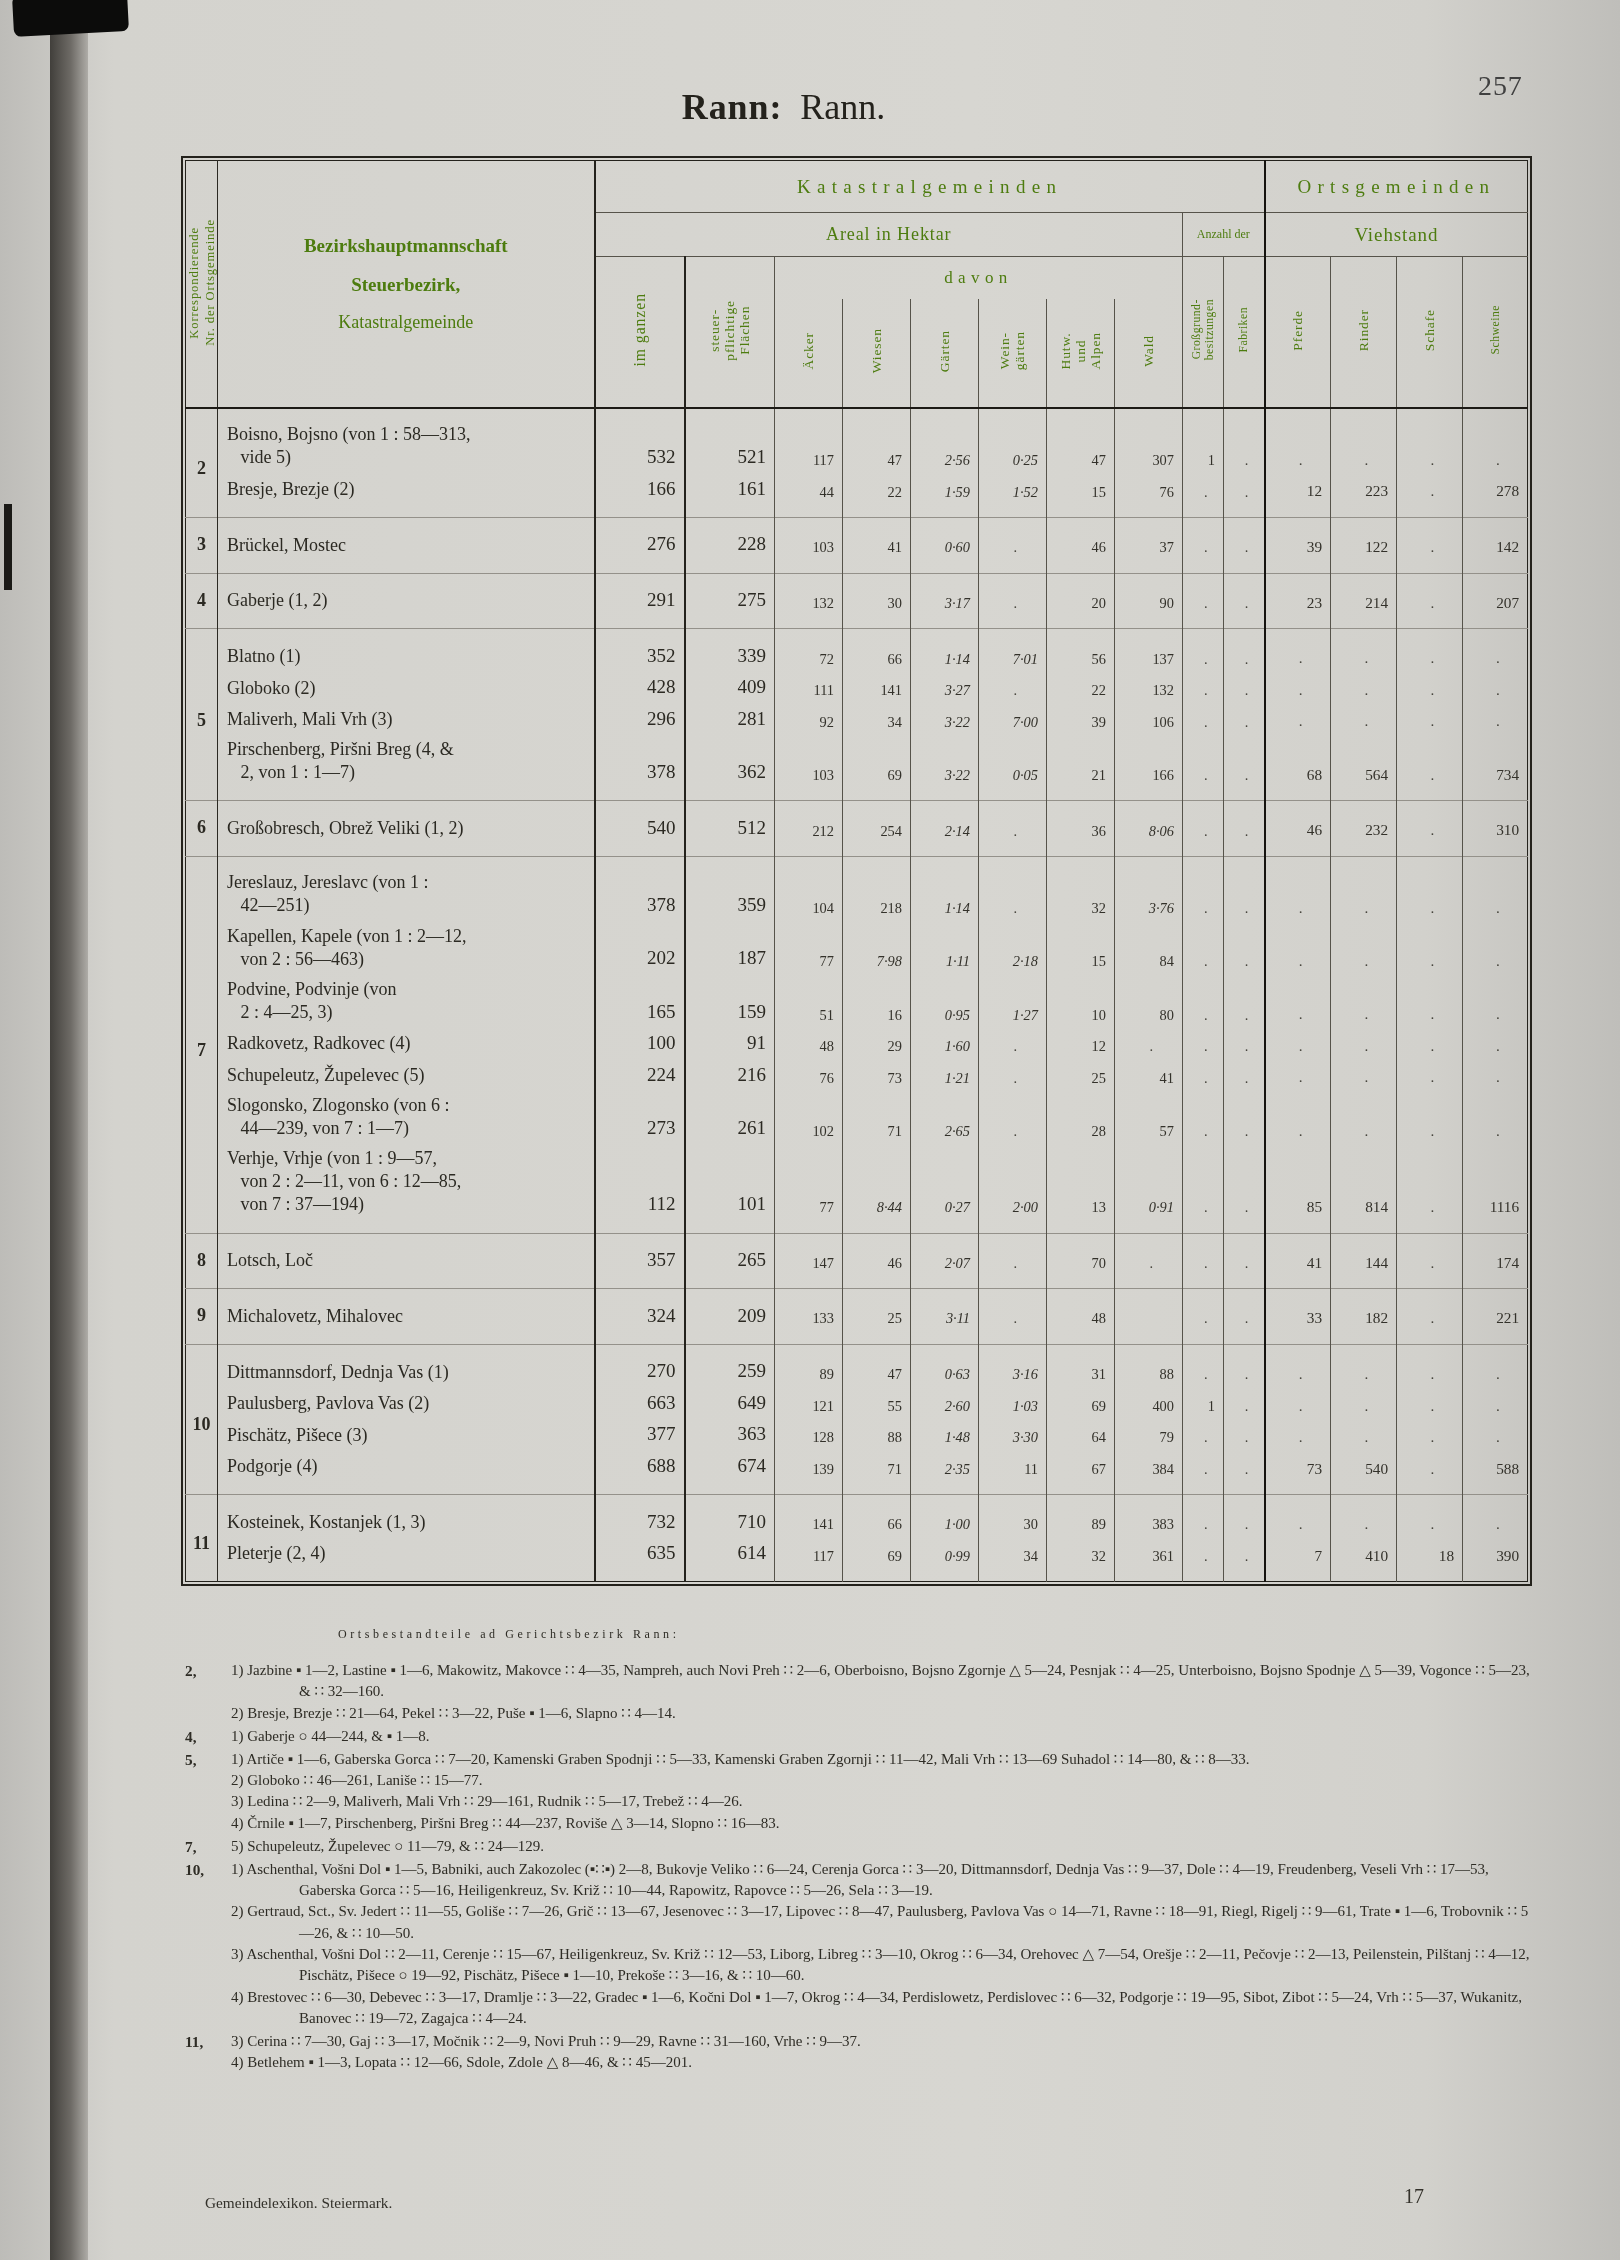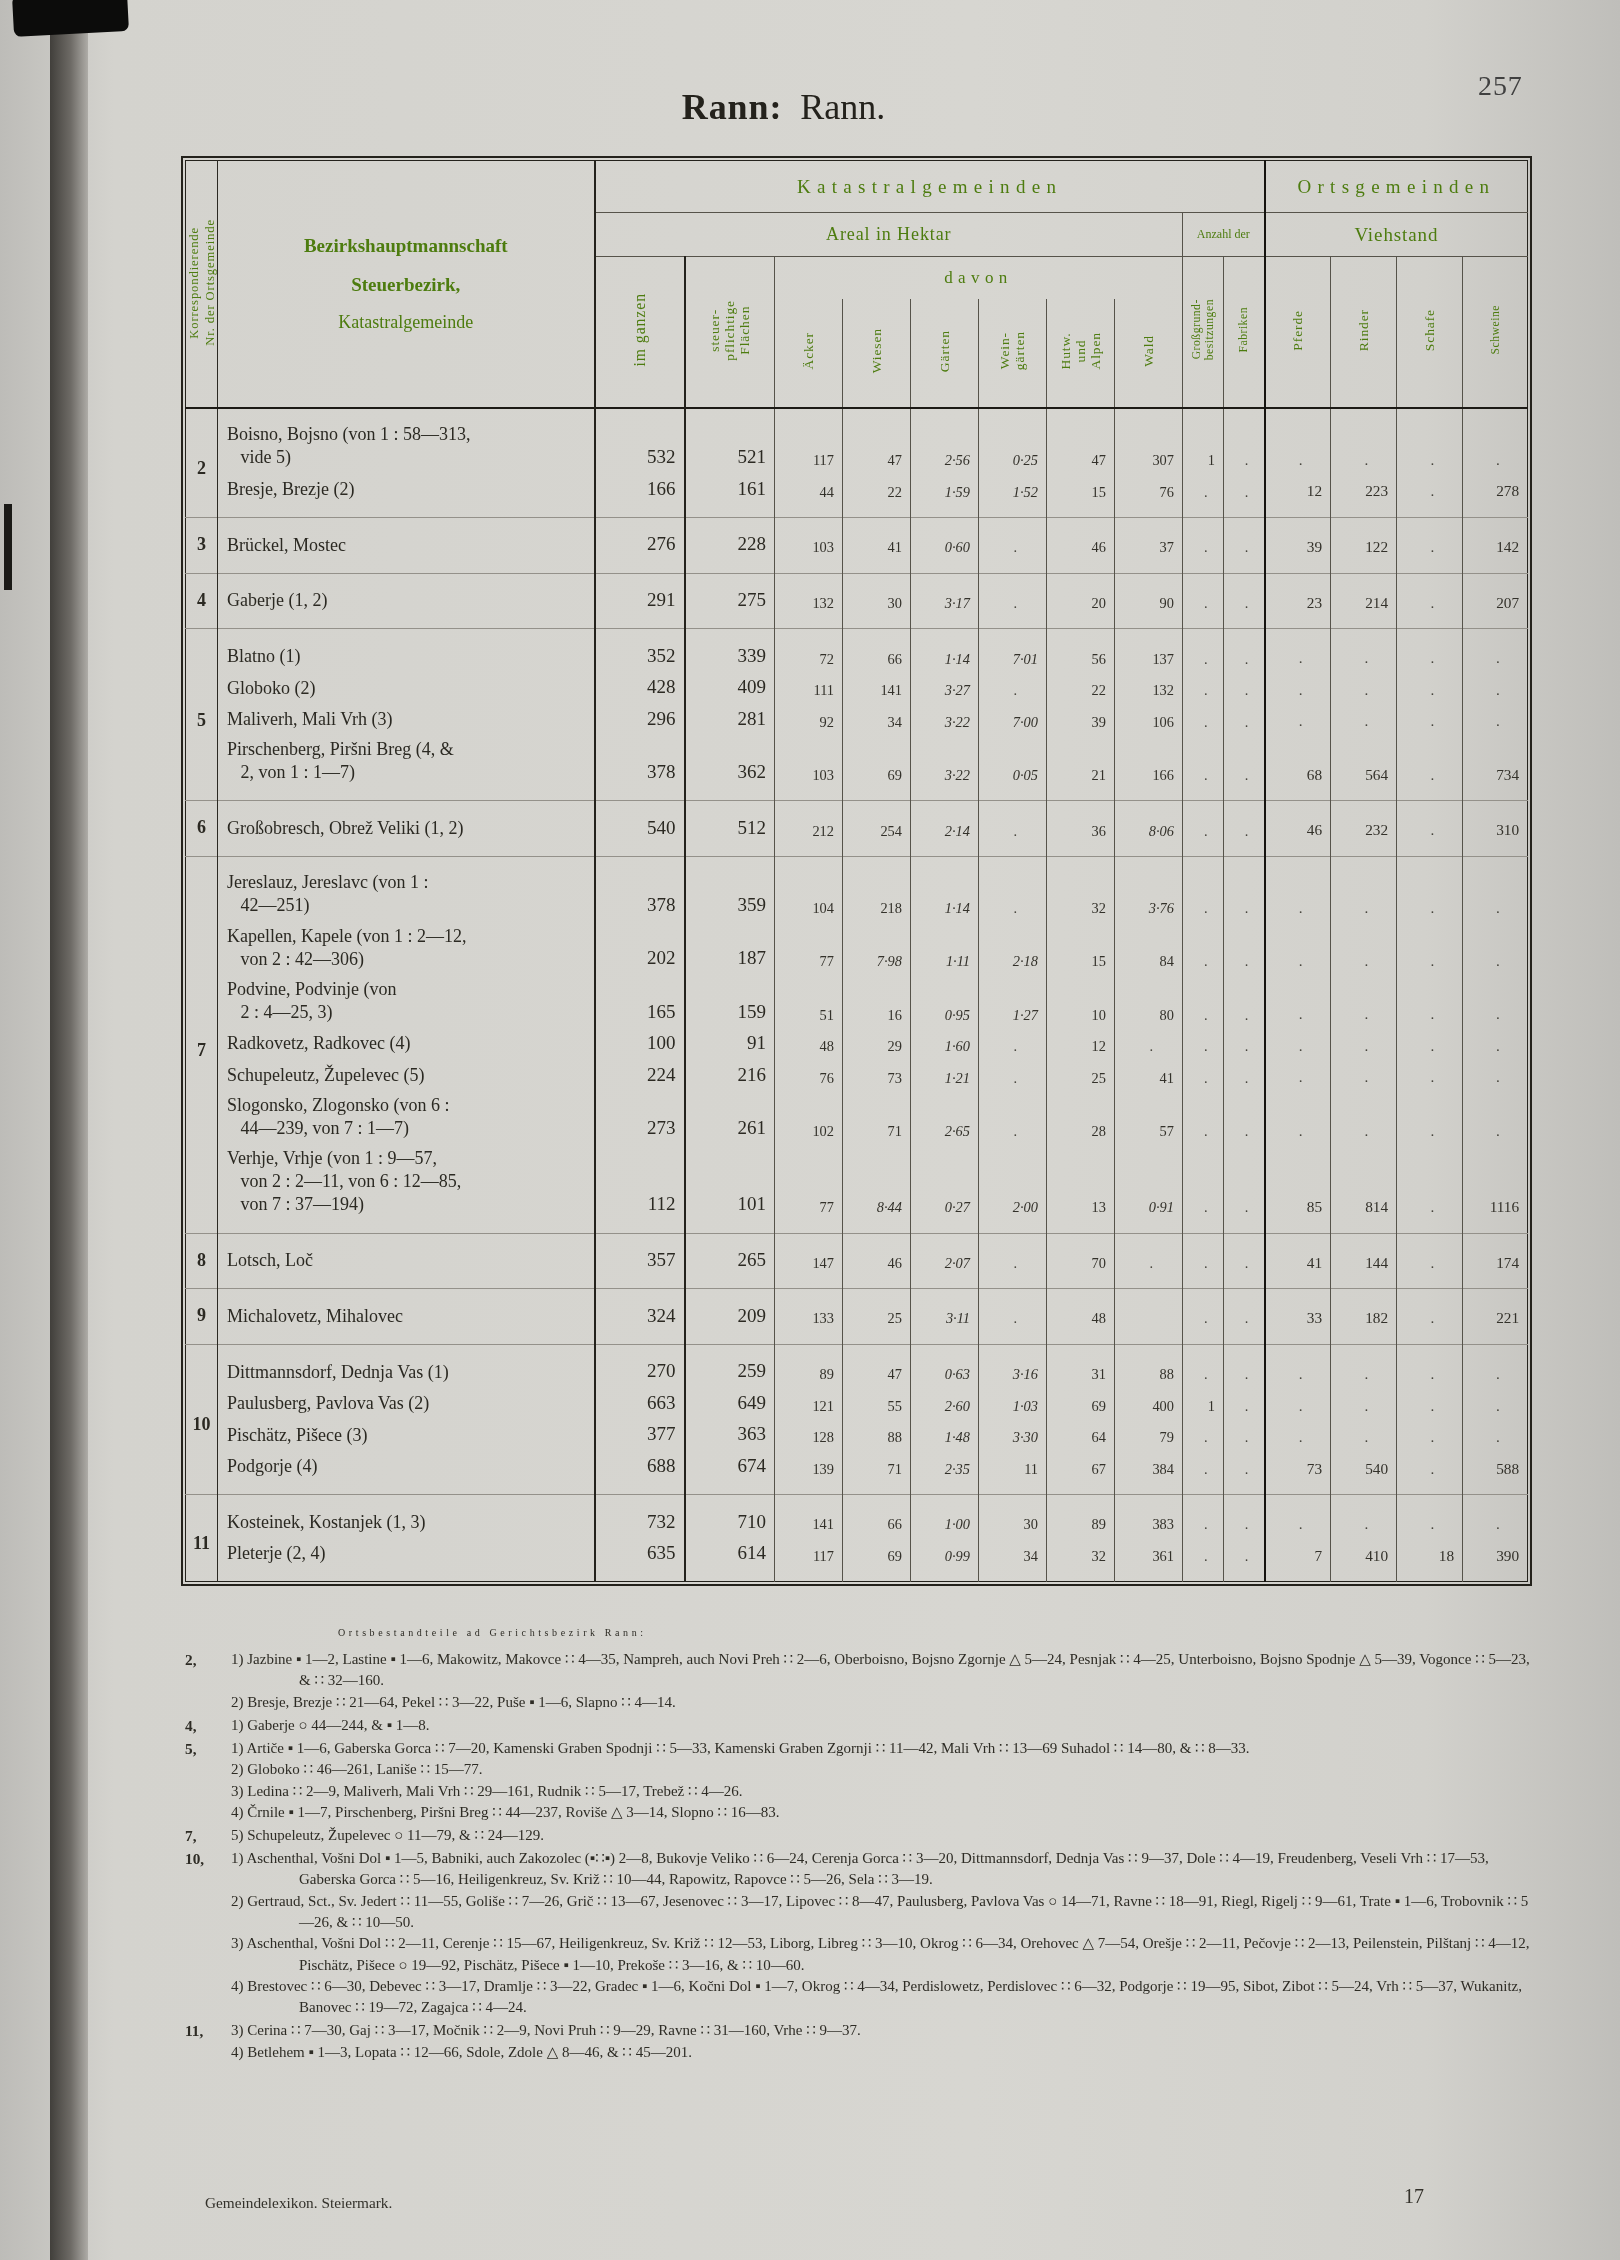--- a/index.html
+++ b/index.html
@@ -55,21 +55,21 @@
   td.v{text-align:right;padding-right:8px;font-size:14.4px;color:#33312a;}
   td.v.main{font-size:19px;color:#2b2922;}
   td.v.vieh{font-size:15.3px;}
   td.v.dec{font-style:italic;}
   td.v.dot{text-align:center;padding-right:0;color:#46443c;}
   tr.g-first td{border-top:0.9px solid #94918a;padding-top:14.4px;}
   tbody tr:first-child td{border-top:none;}
   tr.g-last td{padding-bottom:16px;}
 
   .footnotes{position:absolute;left:144px;top:1626px;width:1391px;font-size:15px;line-height:1.42;color:#2e2c25;}
-  .fn-heading{margin:0 0 9px 194px;font-size:10px;letter-spacing:3.6px;}
+  .fn-heading{margin:0 0 17px 194px;font-size:12px;letter-spacing:3.6px;}
   .fn-group{position:relative;margin-bottom:1.8px;}
   .fn-label{position:absolute;left:41px;top:0;font-weight:bold;font-size:15.3px;}
   .fn-item{margin:0;padding-left:155px;text-indent:-68px;}
   .footer-left{position:absolute;left:205px;top:2194px;font-size:15.3px;color:#33312a;}
   .footer-right{position:absolute;left:1404px;top:2185px;font-size:20px;color:#33312a;}
 </style>
 </head>
 <body>
 
 <div class="gutter"></div>
@@ -316,21 +316,21 @@
         <td class="v bl-thin dec">3·76</td>
         <td class="v bl-thin dot">.</td>
         <td class="v bl-thin dot">.</td>
         <td class="v vieh bl-heavy dot">.</td>
         <td class="v vieh bl-thin dot">.</td>
         <td class="v vieh bl-thin dot">.</td>
         <td class="v vieh bl-thin dot">.</td>
       </tr>
       <tr>
         <td class="nm bl-name">Kapellen, Kapele (von 1 : 2—12,
-   von 2 : 42—306)</td>
+   von 2 : 56—463)</td>
         <td class="v main bl-med">202</td>
         <td class="v main bl-dbl">187</td>
         <td class="v  bl-thin">77</td>
         <td class="v bl-thin dec">7·98</td>
         <td class="v bl-thin dec">1·11</td>
         <td class="v bl-thin dec">2·18</td>
         <td class="v  bl-thin">15</td>
         <td class="v  bl-thin">84</td>
         <td class="v bl-thin dot">.</td>
         <td class="v bl-thin dot">.</td>

